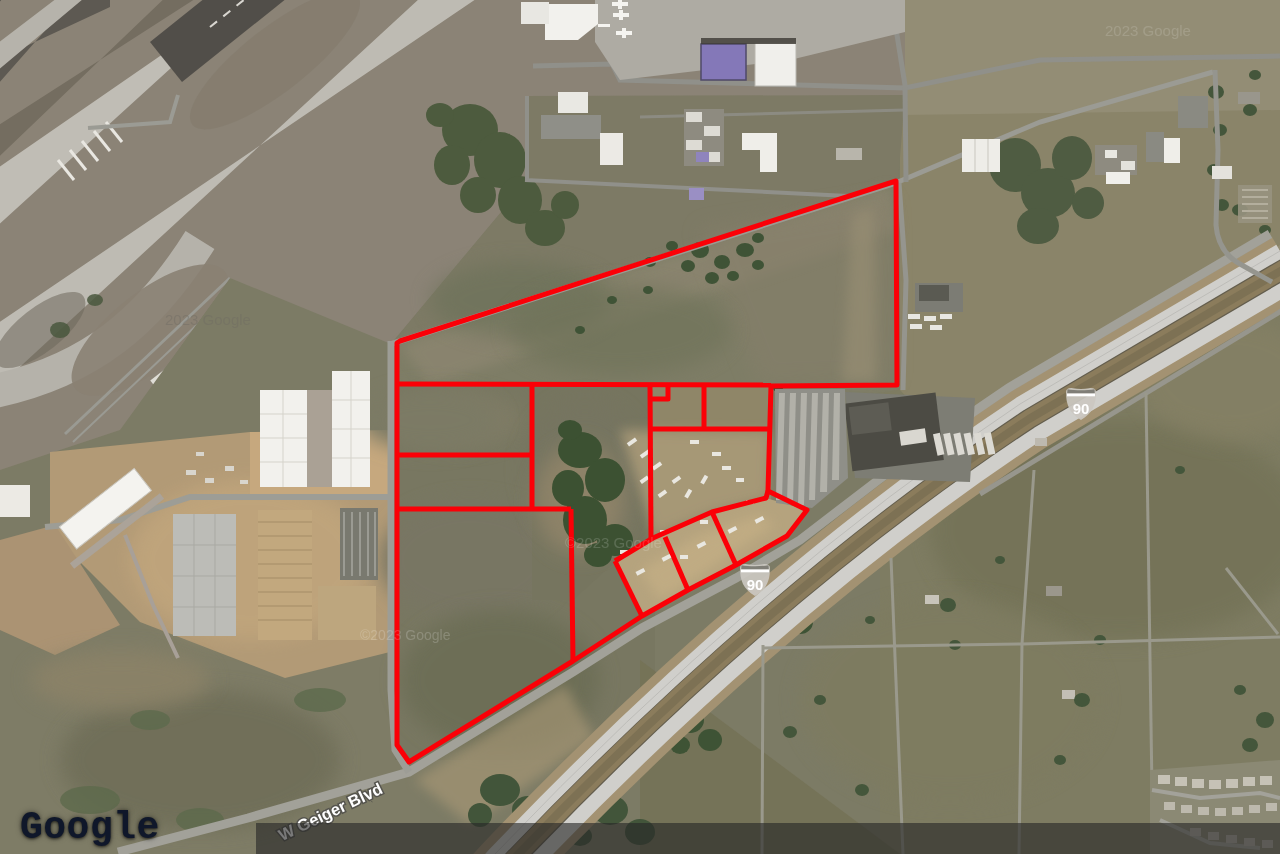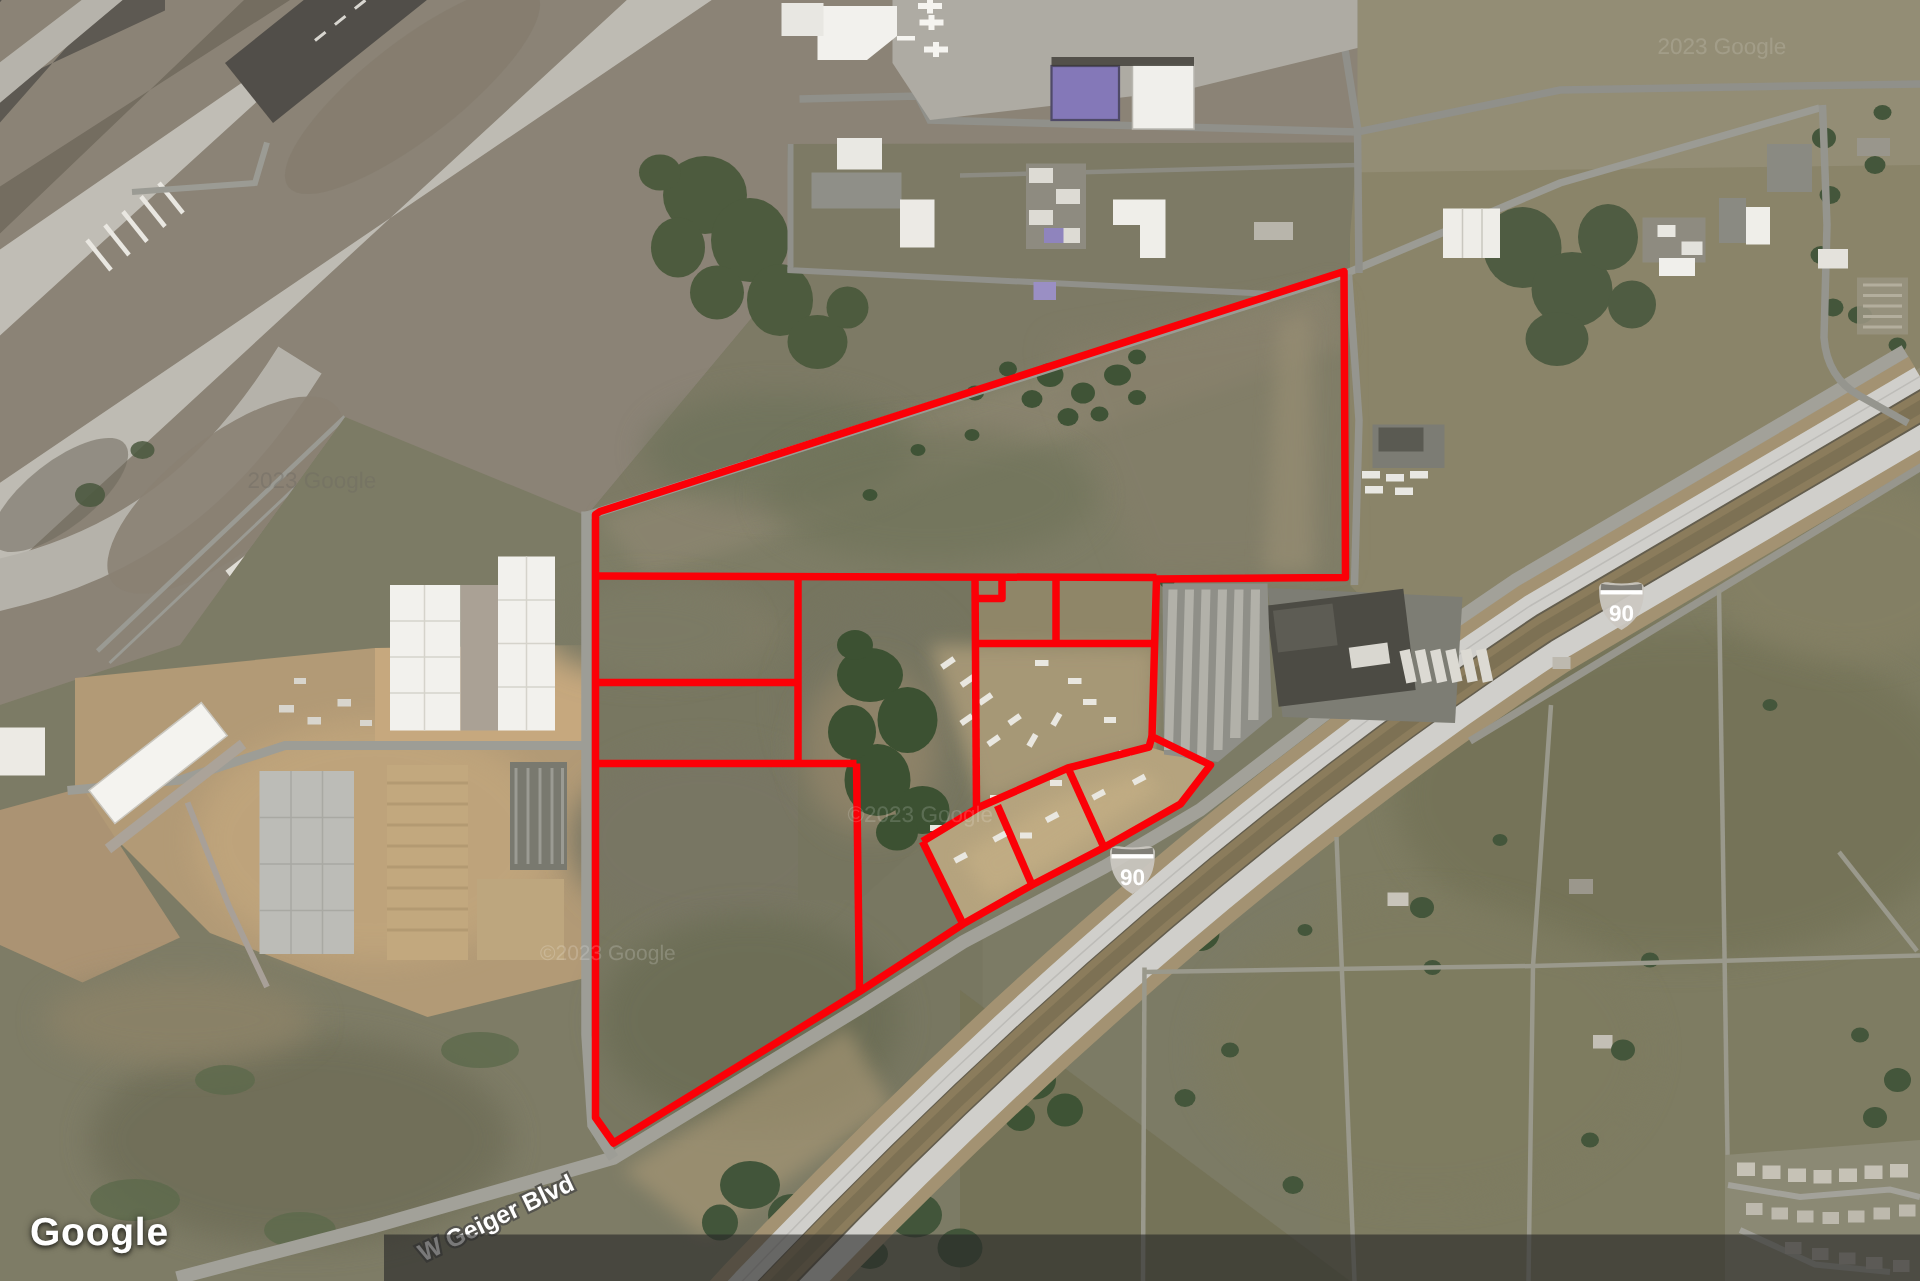--- a/index.html
+++ b/index.html
@@ -613,14 +613,14 @@
 <text x="1105" y="36" font-size="15" fill="#ffffff" opacity="0.14" font-family="Liberation Sans,sans-serif">2023 Google</text>
 
 <text x="360" y="640" font-size="14" fill="#ffffff" opacity="0.18" font-family="Liberation Sans,sans-serif">©2023 Google</text>
 </g>
 </svg>
 
 <div style="position:absolute;left:256px;top:823px;width:1024px;height:31px;background:rgba(38,38,38,0.62);"></div>
 
 <div style="position:absolute;left:263px;top:823px;width:1017px;height:31px;line-height:31px;text-align:left;color:#ffffff;font-size:21.7px;font-family:'Liberation Sans',sans-serif;margin-top:40px;">Map data ©2023 Imagery ©2023 Airbus, Maxar Technologies, U.S. Geological Survey, USDA/FPAC/GEO</div>
 
-<div style="position:absolute;left:20px;top:806px;color:#ffffff;font-size:26px;font-weight:bold;letter-spacing:0.5px;font-family:Liberation Sans, sans-serif;text-shadow:0 1px 3px rgba(0,0,0,0.65),0 0 6px rgba(0,0,0,0.4);">Google</div>
+<div style="position:absolute;left:20px;top:806px;color:#0f172a;font-size:38px;font-weight:bold;letter-spacing:0.5px;font-family:Liberation Mono, monospace;text-shadow:0 1px 3px rgba(0,0,0,0.65),0 0 6px rgba(0,0,0,0.4);">Google</div>
 </div>
 
 </body></html>

